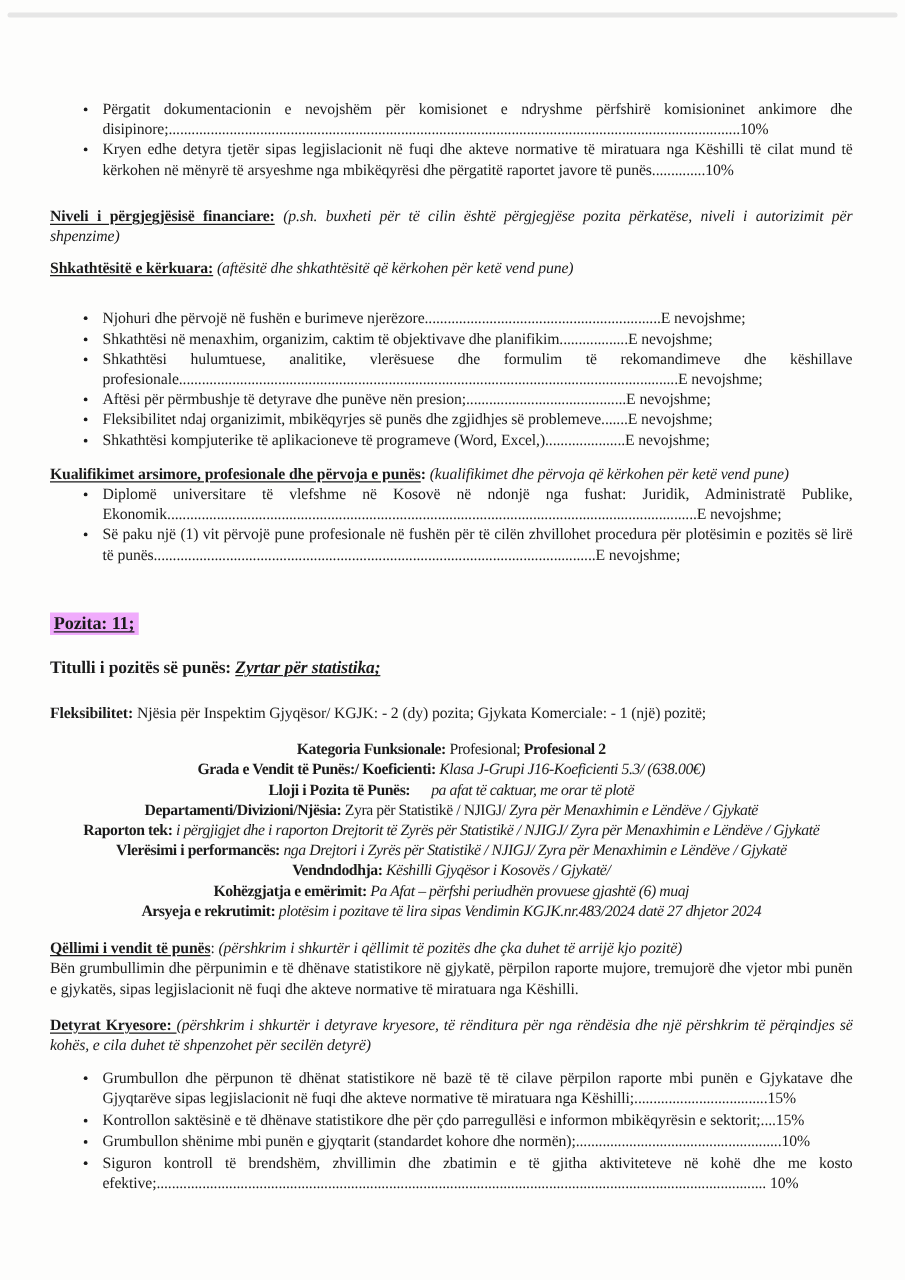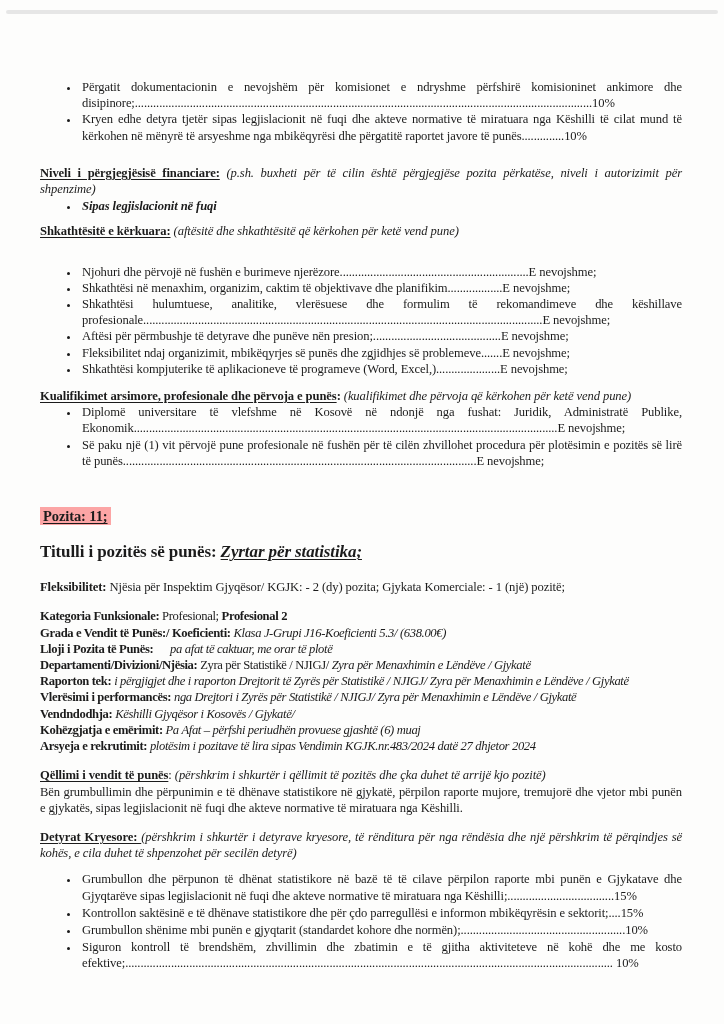--- a/index.html
+++ b/index.html
@@ -25,47 +25,44 @@
   .s-bu{font-weight:bold;text-decoration:underline;text-underline-offset:2px;text-decoration-thickness:1px;}
   .s-biu{font-weight:bold;font-style:italic;text-decoration:underline;text-underline-offset:2px;text-decoration-thickness:1px;}
   
   .top-list{margin-bottom:21px;margin-top:23px;}
   .fin-list{margin:1px 0 9px;}
   .fin-list li{font-weight:bold;font-style:italic;text-align:left;}
   .skills-head{margin-top:9px;}
   .skills-list{margin-bottom:11px;margin-top:24px;}
   .qual-list{margin-bottom:0;}
   .pos-head{margin:38px 0 0;font-size:14.5px;line-height:18px;}
-  .pos-hl{background:#fca5a5;font-weight:bold;text-decoration:underline;
+  .pos-hl{background:#f0abfc;font-weight:bold;text-decoration:underline;
     text-underline-offset:2px;padding:1px 3px;}
-  .title-line{margin-top:19px;font-size:17px;}
+  .title-line{margin-top:19px;font-size:14px;}
   .inst-line{margin-top:19px;}
-  .details{margin-top:13px;letter-spacing:-0.35px;}
+  .details{margin-top:13px;letter-spacing:-0.35px;text-align:center;}
   .details p{margin:0;}
   .purpose-head{margin-top:13px;}
   .purpose-body{text-align:justify;}
   .tasks-head{margin-top:13px;text-align:justify;}
   .tasks-list{margin-top:10px;}
   .tasks-list li{margin-bottom:1px;}
 </style>
 </head>
 <body>
 
 <div class="page">
   <div class="scan-edge"></div>
 
   <ul class="top-list">
       <li>Përgatit dokumentacionin e nevojshëm për komisionet e ndryshme përfshirë komisioninet ankimore dhe disipinore;......................................................................................................................................................10%</li>
       <li>Kryen edhe detyra tjetër sipas legjislacionit në fuqi dhe akteve normative të miratuara nga Këshilli të cilat mund të kërkohen në mënyrë të arsyeshme nga mbikëqyrësi dhe përgatitë raportet javore të punës..............10%</li>
     </ul>
 
   <p class="just"><span class="s-bu">Niveli i përgjegjësisë financiare:</span><span class="s-r"> </span><span class="s-i">(p.sh. buxheti për të cilin është përgjegjëse pozita përkatëse, niveli i autorizimit për shpenzime)</span></p>
-  <ul class="fin-list">
-      <li><span class="s-bi">Sipas legjislacionit në fuqi</span></li>
-    </ul>
 
   <p class="just skills-head"><span class="s-bu">Shkathtësitë e kërkuara:</span><span class="s-r"> </span><span class="s-i">(aftësitë dhe shkathtësitë që kërkohen për ketë vend pune)</span></p>
   <ul class="skills-list">
       <li>Njohuri dhe përvojë në fushën e burimeve njerëzore..............................................................E nevojshme;</li>
       <li>Shkathtësi në menaxhim, organizim, caktim të objektivave dhe planifikim..................E nevojshme;</li>
       <li>Shkathtësi hulumtuese, analitike, vlerësuese dhe formulim të rekomandimeve dhe këshillave profesionale...................................................................................................................................E nevojshme;</li>
       <li>Aftësi për përmbushje të detyrave dhe punëve nën presion;..........................................E nevojshme;</li>
       <li>Fleksibilitet ndaj organizimit, mbikëqyrjes së punës dhe zgjidhjes së problemeve.......E nevojshme;</li>
       <li>Shkathtësi kompjuterike të aplikacioneve të programeve (Word, Excel,).....................E nevojshme;</li>
     </ul>

